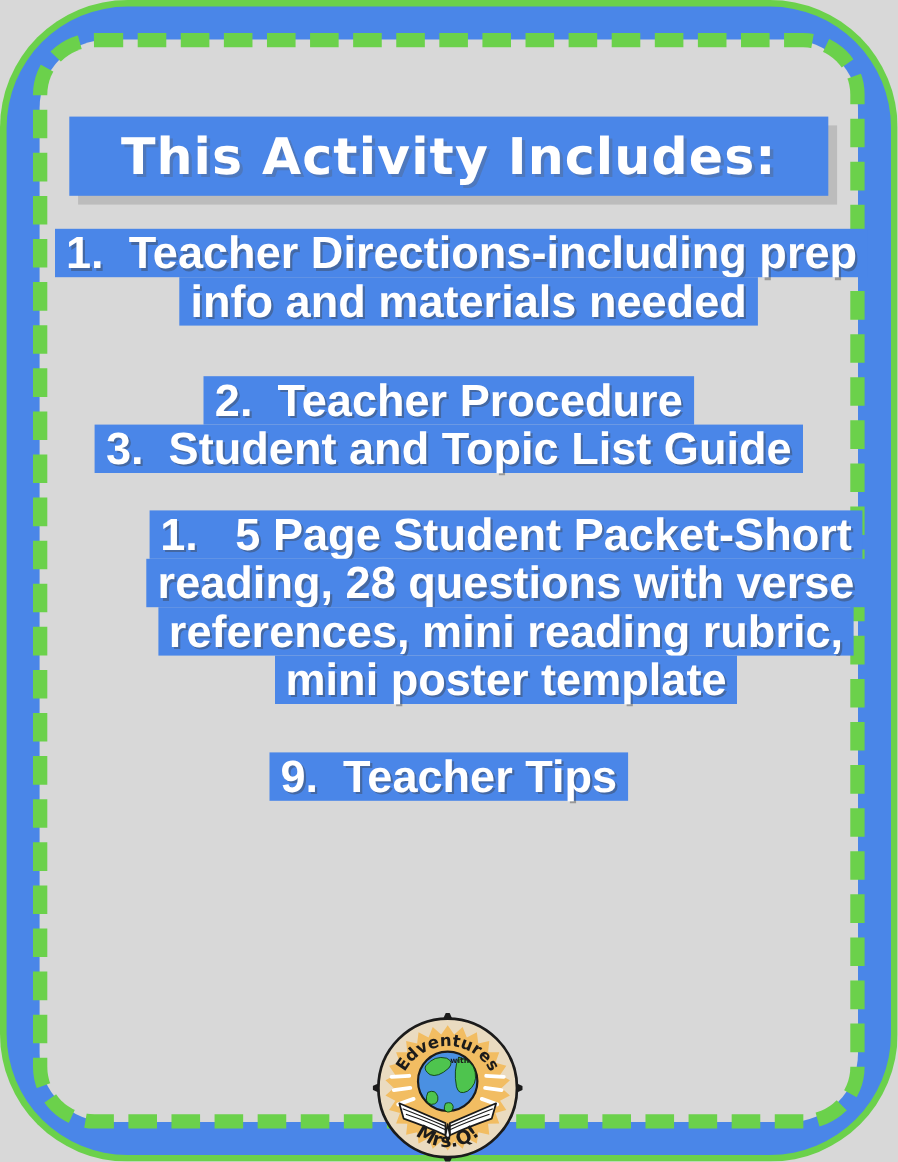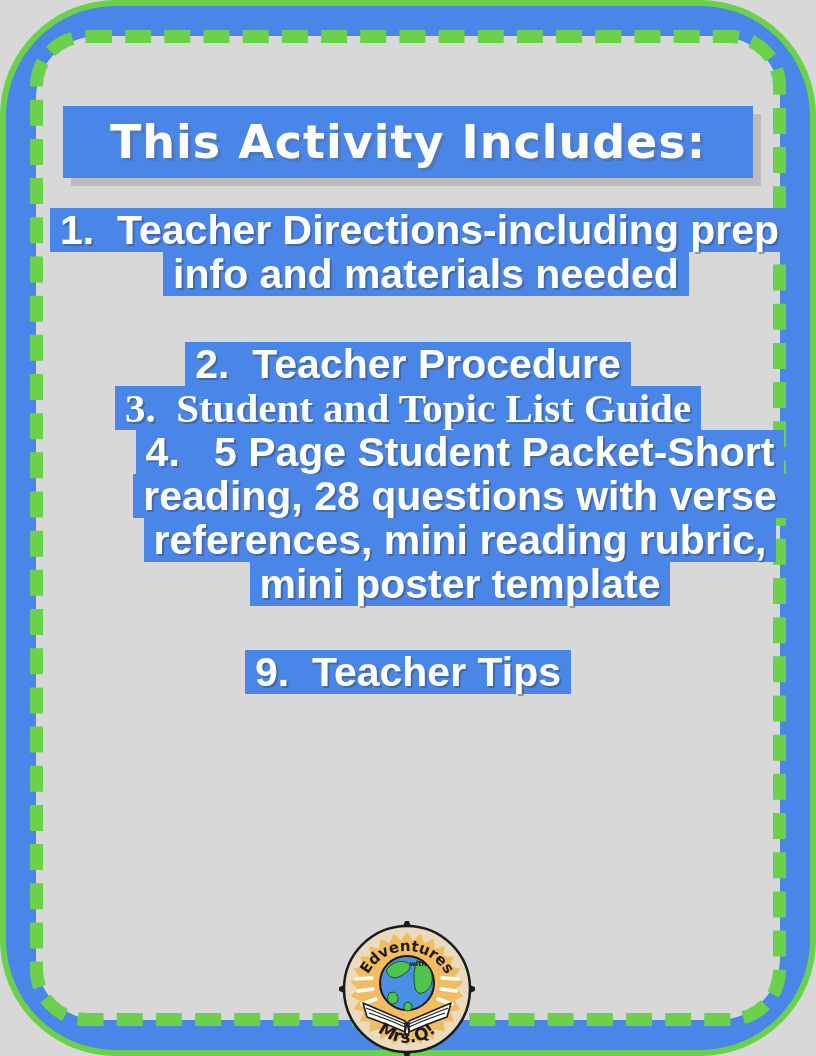--- a/index.html
+++ b/index.html
@@ -35,21 +35,21 @@
     white-space:pre;line-height:72px;
     text-shadow:3px 3px 0 rgba(90,90,90,.30);
   }
   
   .includes-list{
     position:absolute;top:208px;left:50px;width:716px;text-align:center;
   }
   .item{margin:0;}
   .item:nth-child(1){margin-bottom:46px;}
   .item:nth-child(2){}
-  .item:nth-child(3){font-family:Liberation Serif, serif;}
+  .item:nth-child(3){margin-bottom:34px;}
   .item:nth-child(4){margin-bottom:44px;transform:translateX(52px);}
   .item:nth-child(5){margin-bottom:34px;}
   .line{line-height:0;}
   .item:nth-child(1) .line:nth-child(2){position:relative;left:18px;}
   .hl{
     display:inline-block;background:var(--blue,#4a86e8);color:#ffffff;
     font-weight:bold;font-size:41px;line-height:44px;white-space:pre;
     padding:0 10px;
     text-shadow:2px 2px 0 rgba(60,60,60,.40);
   }
@@ -73,21 +73,21 @@
       <div class="line"><span class="hl">1.  Teacher Directions-including prep</span></div>
       <div class="line"><span class="hl">info and materials needed</span></div>
     </div>
     <div class="item">
       <div class="line"><span class="hl">2.  Teacher Procedure</span></div>
     </div>
     <div class="item">
       <div class="line"><span class="hl">3.  Student and Topic List Guide</span></div>
     </div>
     <div class="item">
-      <div class="line"><span class="hl">4.   5 Page Student Packet-Short</span></div>
+      <div class="line"><span class="hl">1.   5 Page Student Packet-Short</span></div>
       <div class="line"><span class="hl">reading, 28 questions with verse</span></div>
       <div class="line"><span class="hl">references, mini reading rubric,</span></div>
       <div class="line"><span class="hl">mini poster template</span></div>
     </div>
     <div class="item">
       <div class="line"><span class="hl">9.  Teacher Tips</span></div>
     </div>
   </div>
 
 <svg class="logo" viewBox="0 0 136 136">

